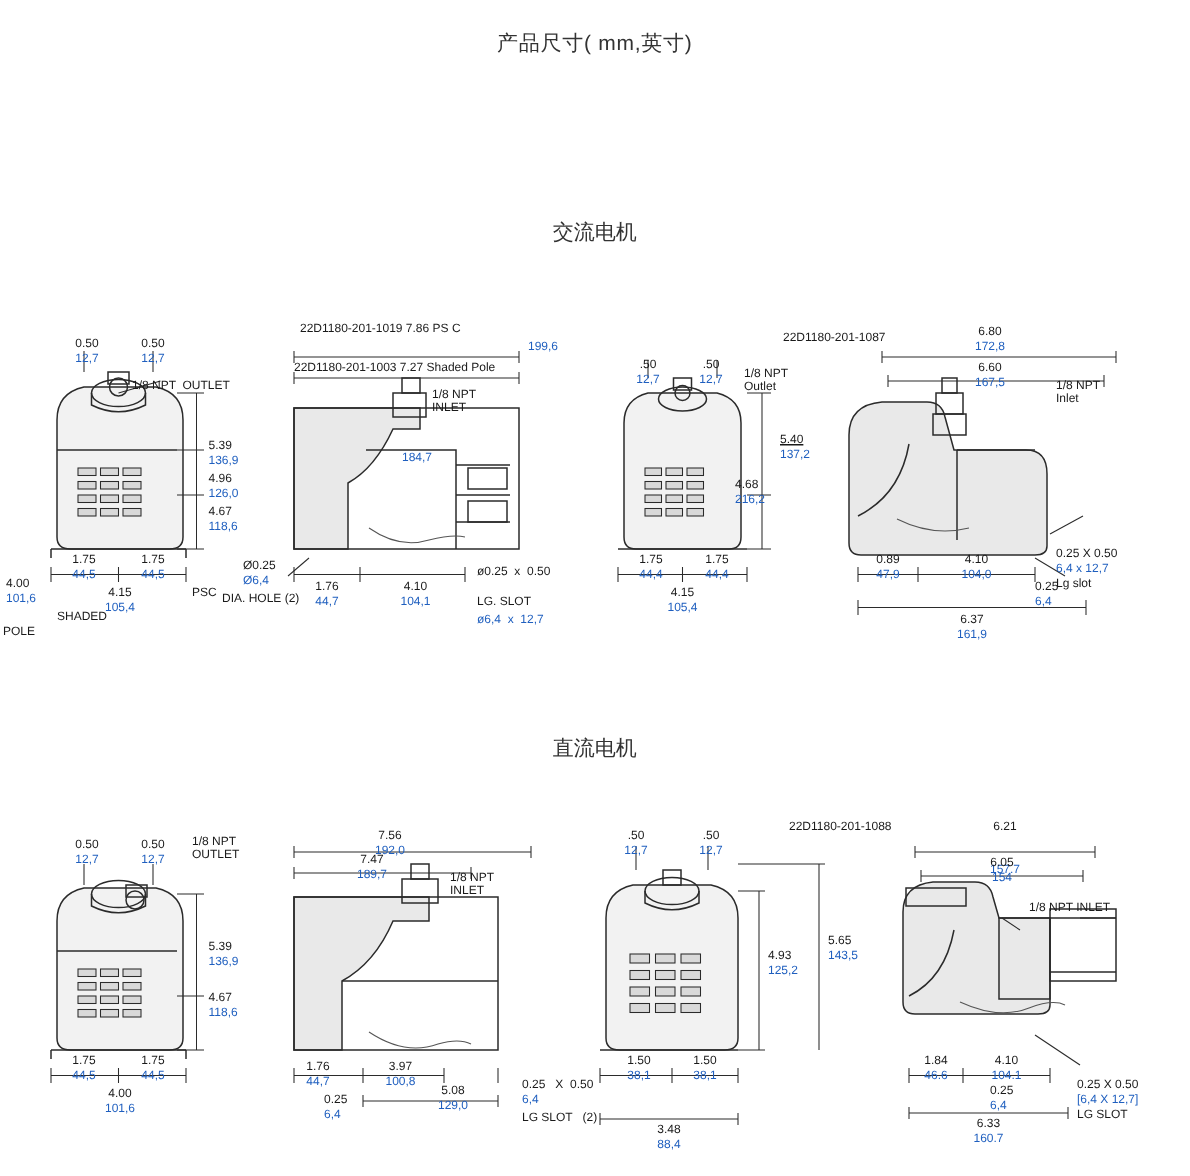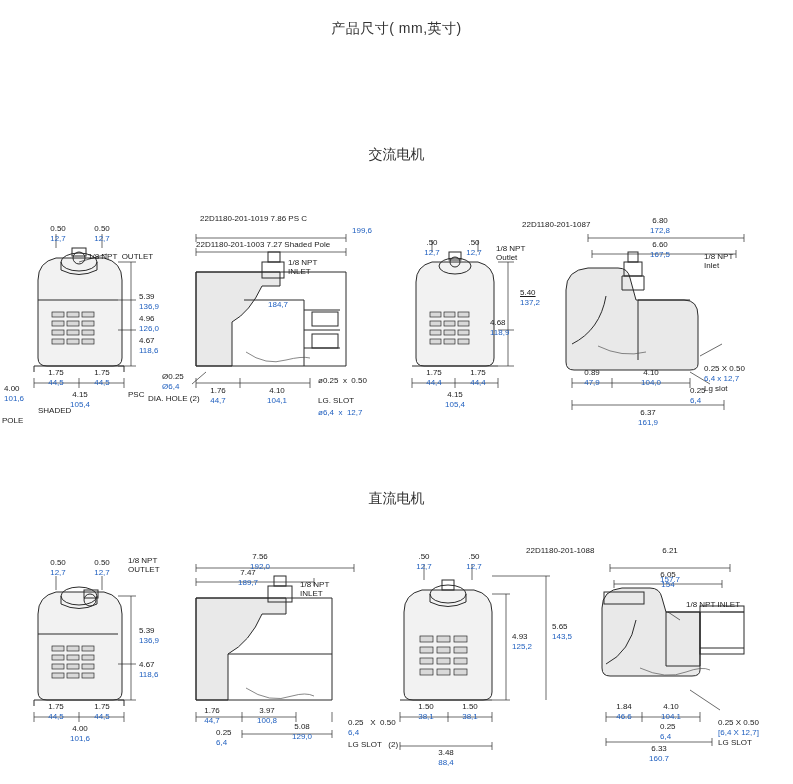--- a/index.html
+++ b/index.html
@@ -266,21 +266,21 @@
   <div class="t ctr" style="left:414px;top:238px;width:36px;">.50</div>
   <div class="t ctr b" style="left:414px;top:248px;width:36px;">12,7</div>
   <div class="t ctr" style="left:456px;top:238px;width:36px;">.50</div>
   <div class="t ctr b" style="left:456px;top:248px;width:36px;">12,7</div>
   <div class="t" style="left:496px;top:244px;">1/8 NPT
 Outlet</div>
 
   <div class="t" style="left:520px;top:288px;text-decoration:underline;">5.40</div>
   <div class="t b" style="left:520px;top:298px;">137,2</div>
   <div class="t" style="left:490px;top:318px;">4.68</div>
-  <div class="t b" style="left:490px;top:328px;">118,9</div>
+  <div class="t b" style="left:490px;top:328px;">216,2</div>
 
   <div class="t ctr" style="left:412px;top:368px;width:44px;">1.75</div>
   <div class="t ctr b" style="left:412px;top:378px;width:44px;">44,4</div>
   <div class="t ctr" style="left:456px;top:368px;width:44px;">1.75</div>
   <div class="t ctr b" style="left:456px;top:378px;width:44px;">44,4</div>
   <div class="t ctr" style="left:412px;top:390px;width:86px;">4.15</div>
   <div class="t ctr b" style="left:412px;top:400px;width:86px;">105,4</div>
 
   <div class="t" style="left:522px;top:220px;">22D1180-201-1087</div>
   <div class="t ctr" style="left:630px;top:216px;width:60px;">6.80</div>

